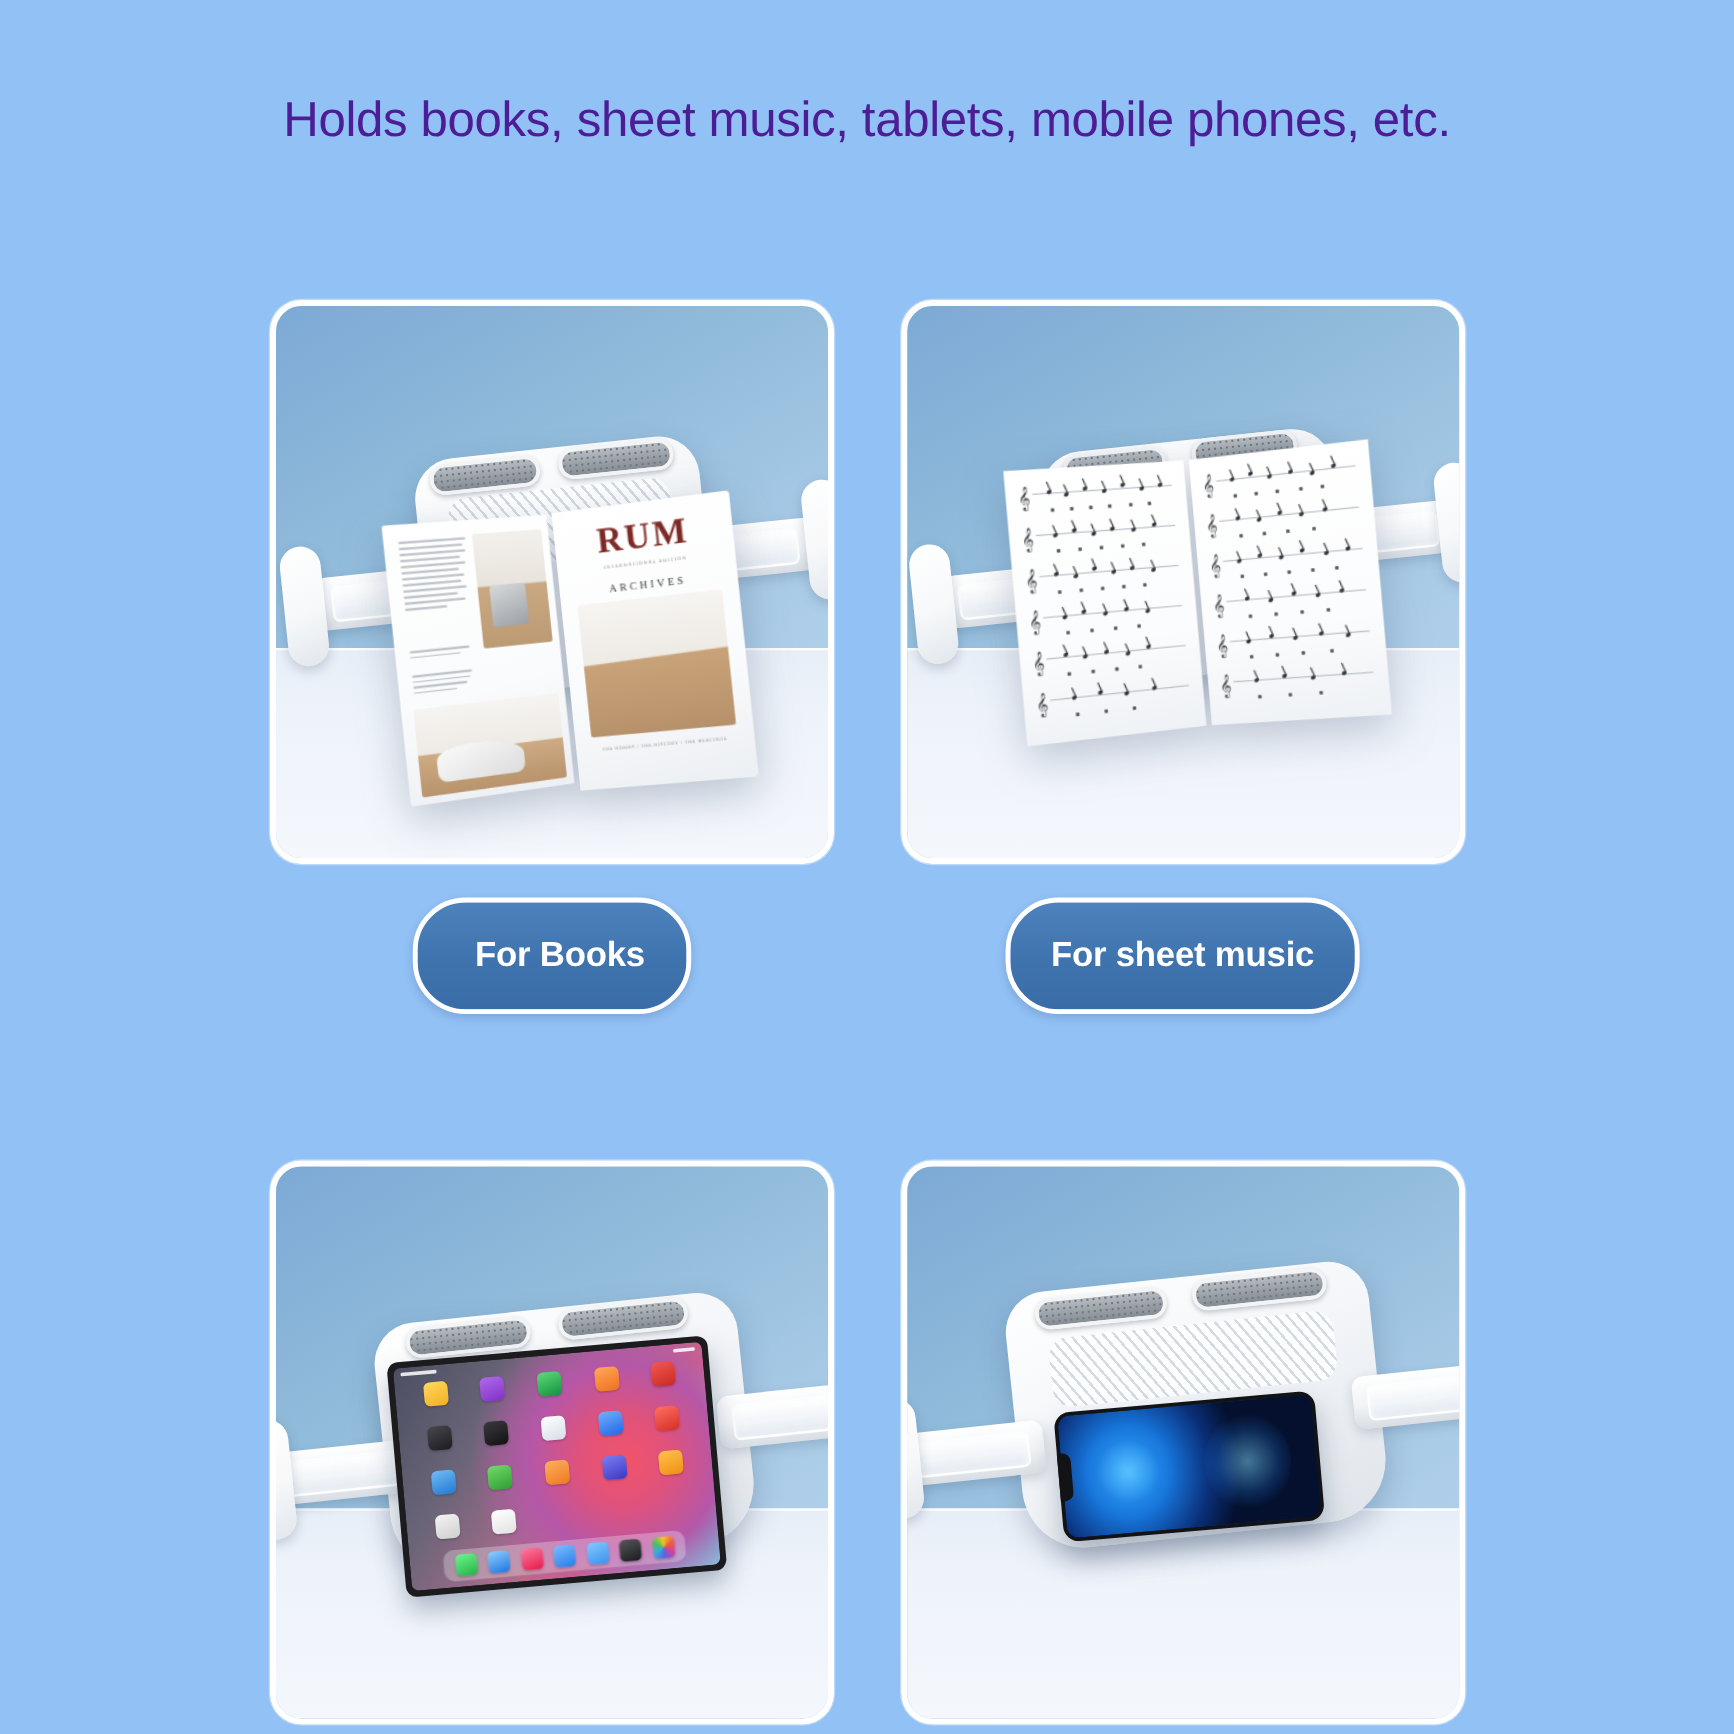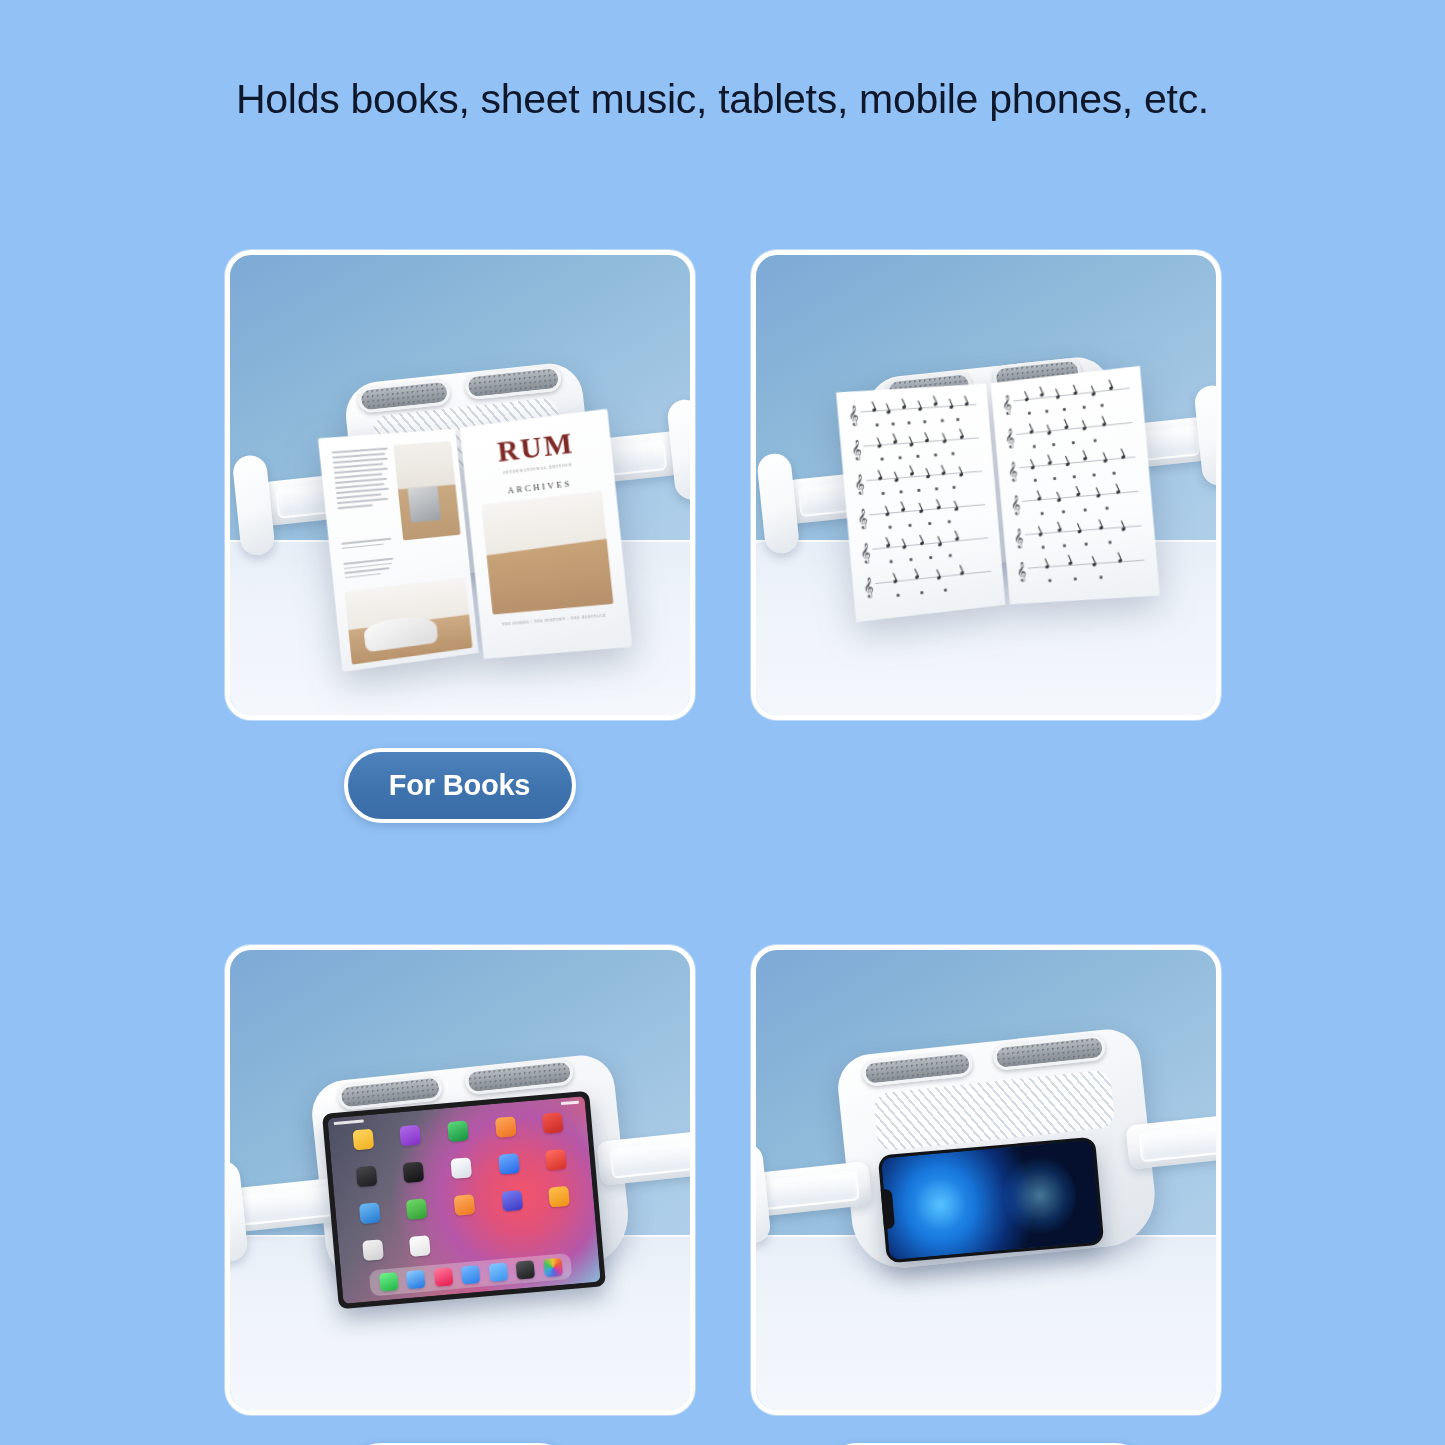--- a/index.html
+++ b/index.html
@@ -29,21 +29,21 @@
     color: #1383e0;
     letter-spacing: -1px;
     line-height: 1.05;
     text-shadow: 0 1px 0 rgba(255,255,255,.15);
   }
 
   .sub-title {
     margin-top: 34px;
     font-size: 41px;
     font-weight: normal;
-    color: #0f172a;
+    color: #4c1d95;
     letter-spacing: -0.3px;
   }
 
   
   .grid {
     position: absolute;
     top: 250px;
     left: 0;
     width: 1445px;
   }
@@ -410,28 +410,28 @@
     width: 11px; height: 40px;
     background: #111317;
     border-radius: 0 7px 7px 0;
     z-index: 3;
   }
 
   
   .pill {
     margin-top: 28px;
     min-width: 232px;
-    padding: 17px 34px;
+    padding: 28px 34px;
     border: 4px solid #ffffff;
     border-radius: 44px;
     background: linear-gradient(180deg, #4d82bd 0%, #3f73ae 55%, #3a6da8 100%);
     color: #ffffff;
     font-size: 29px;
     font-weight: bold;
-    text-align: center;
+    text-align: right;
     letter-spacing: -0.2px;
     box-shadow: 0 3px 8px rgba(40,70,110,.22);
     white-space: nowrap;
   }
 </style>
 </head>
 <body>
 
 <div class="header">
   <div class="sub-title">Holds books, sheet music, tablets, mobile phones, etc.</div>
@@ -691,20 +691,21 @@
                 <div class="note" style="left:78px; top:6px"></div>
                 <div class="note" style="left:104px; top:4px"></div>
                 <div class="lyric" style="left:32px; top:19px"></div>
                 <div class="lyric" style="left:58px; top:19px"></div>
                 <div class="lyric" style="left:84px; top:19px"></div>
               </div>
             </div>
           </div>
         </div>
       </div>
+      <div class="pill">For sheet music</div>
     </div>
   </div>
 
   <div class="row row-2">
 
     <div class="cell">
       <div class="photo-card">
         <div class="scene">
           <div class="table-surface"></div>
 

